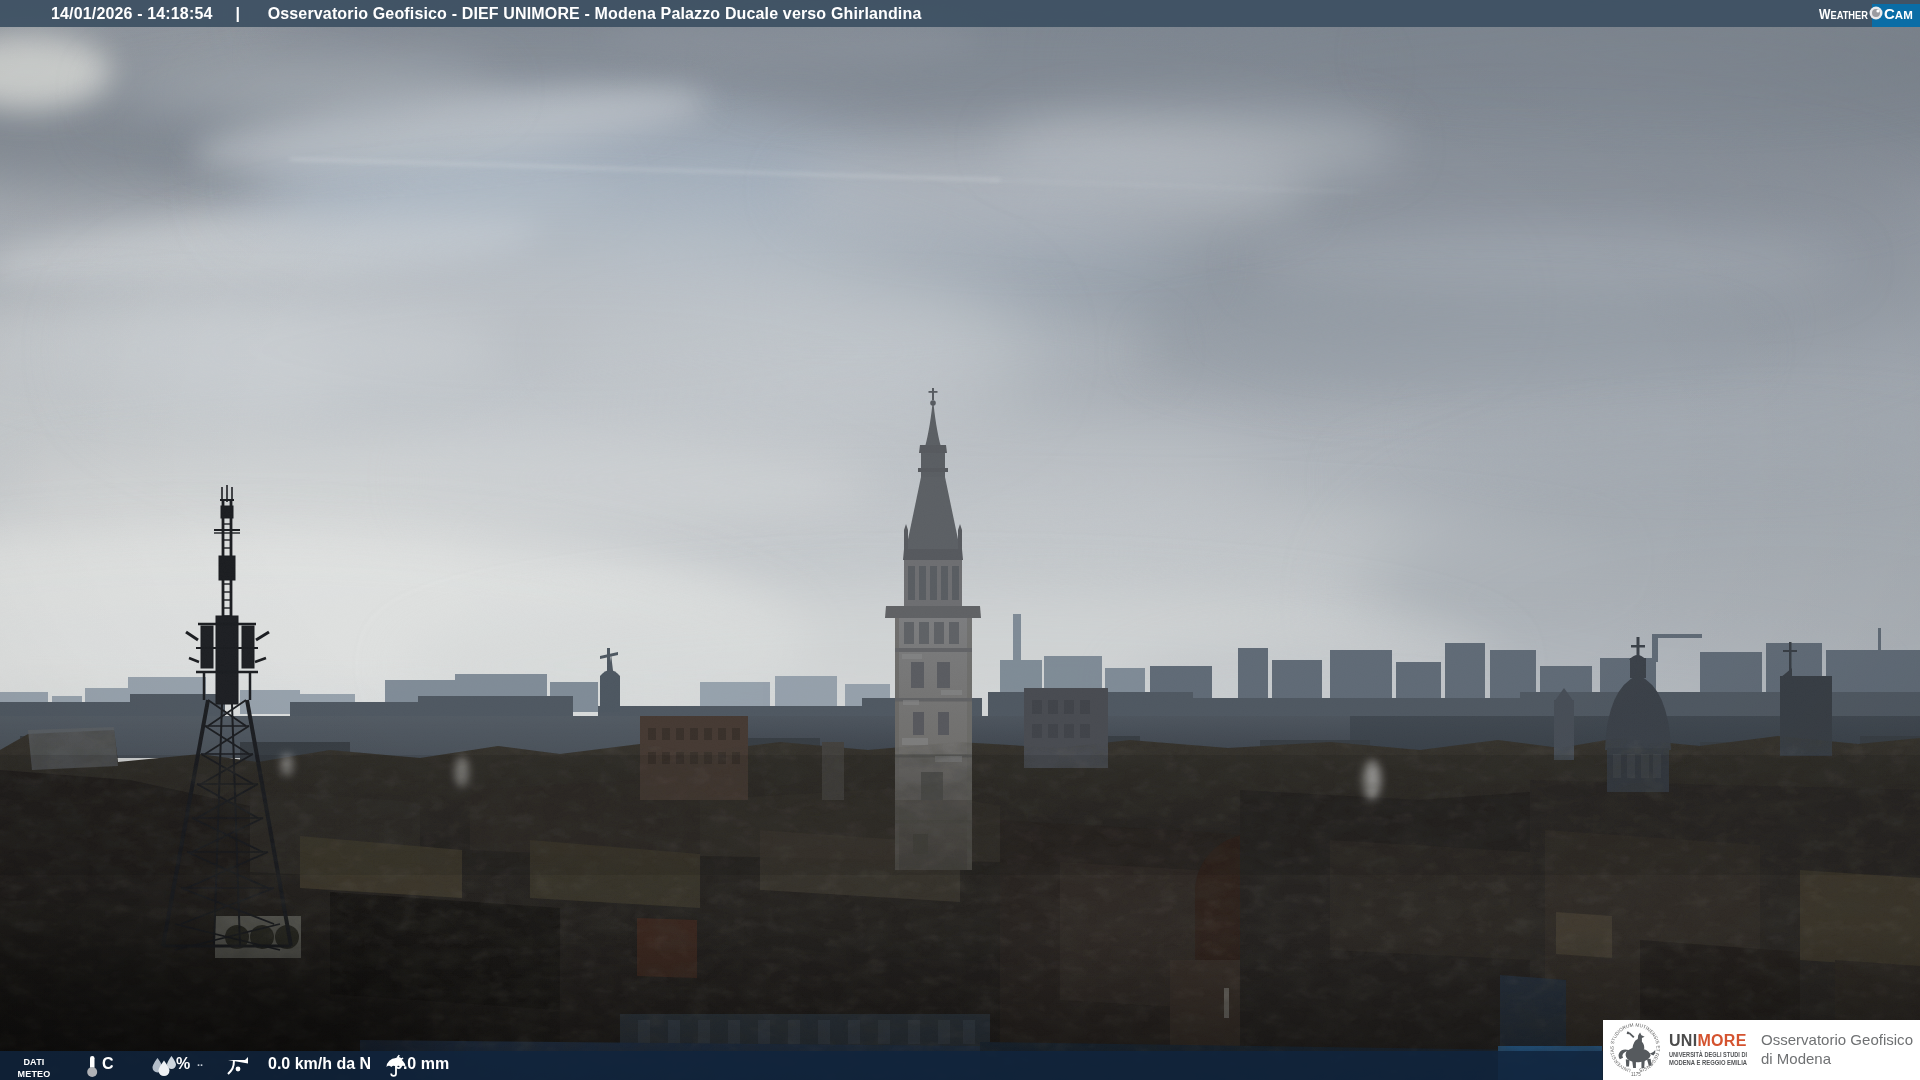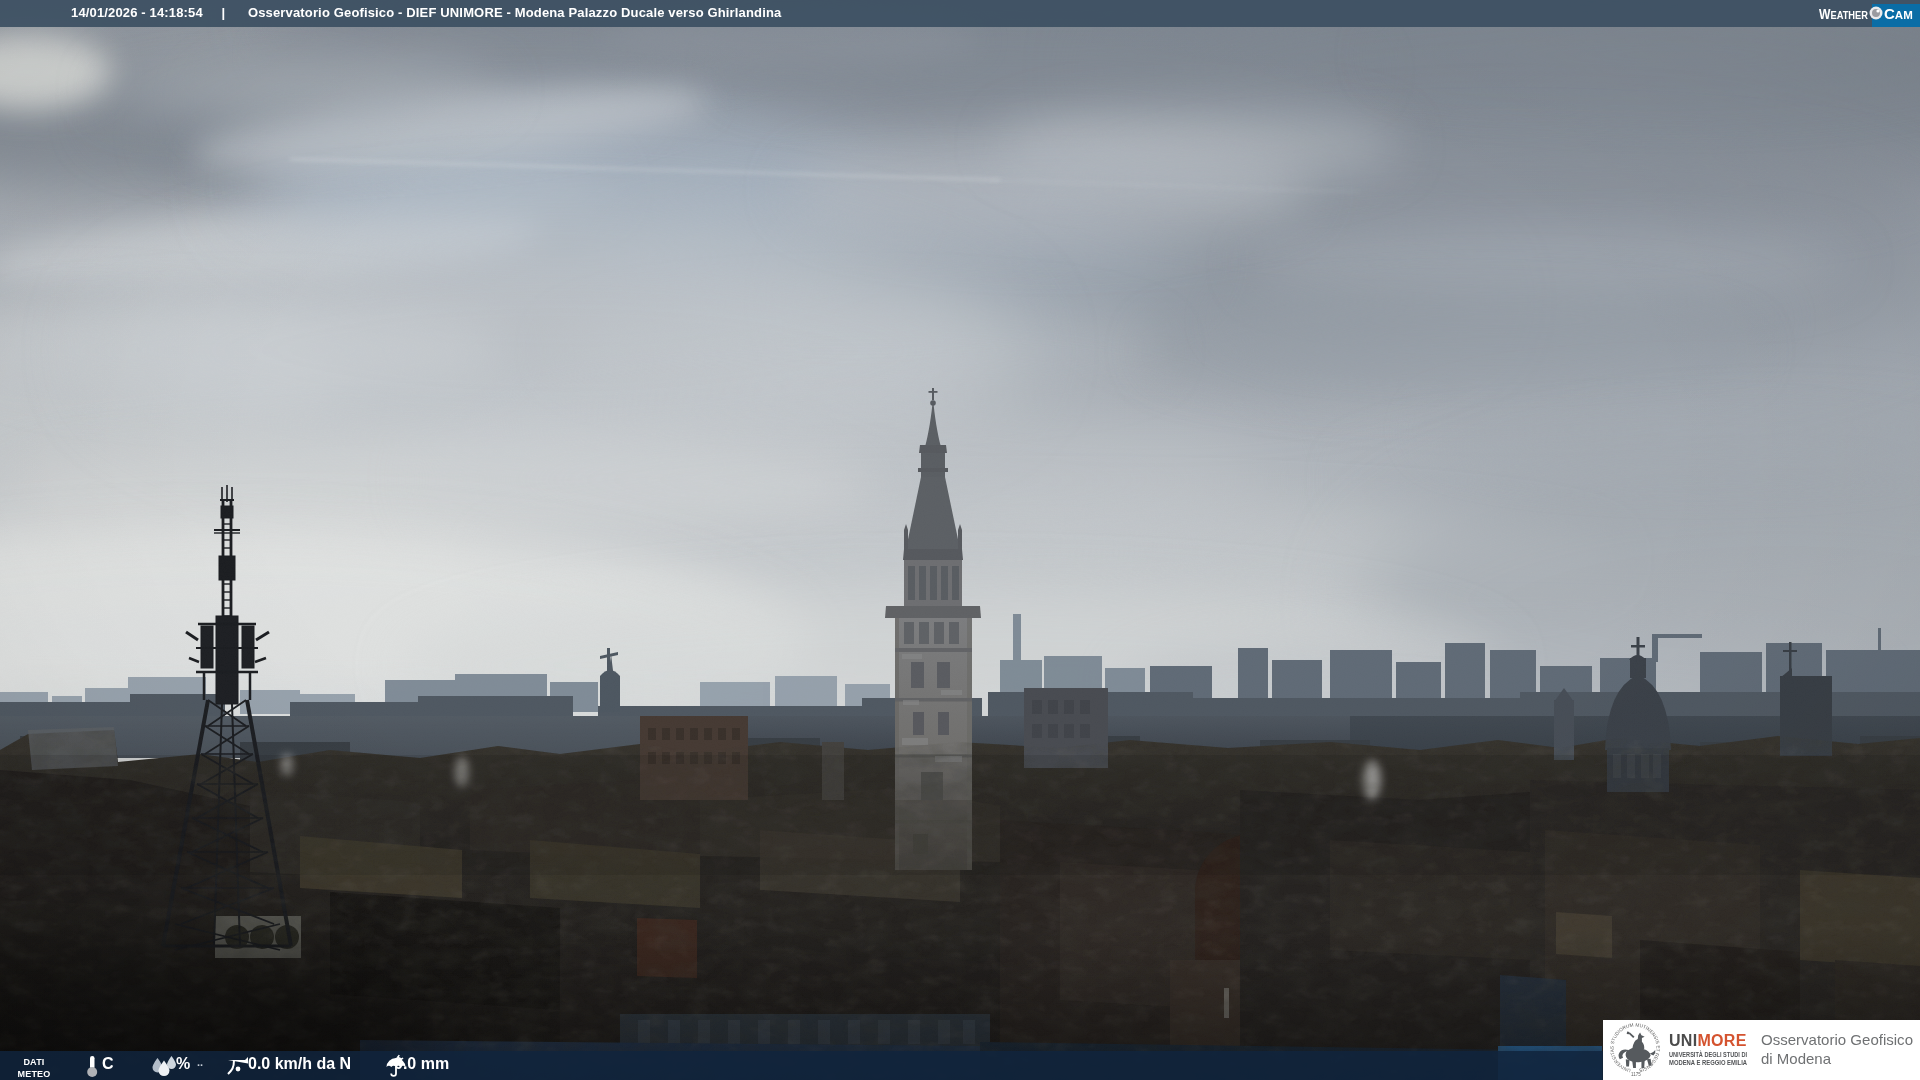--- a/index.html
+++ b/index.html
@@ -1,19 +1,19 @@
 <!DOCTYPE html>
 <html><head>
 <meta charset="utf-8">
 <style>
 html,body{margin:0;padding:0;width:1920px;height:1080px;overflow:hidden;background:#000;font-family:"Liberation Sans",sans-serif;}
 .scene{position:relative;width:1920px;height:1080px;overflow:hidden;}
 #bg{position:absolute;top:0;left:0;}
 .topbar{position:absolute;top:0;left:0;width:1920px;height:27px;background:rgba(60,79,98,0.92);color:#fff;}
-.tbtext{position:absolute;top:5px;left:51px;font-size:13px;font-weight:bold;letter-spacing:0.15px;white-space:pre;margin-left:20px;}
+.tbtext{position:absolute;top:5px;left:51px;font-size:16px;font-weight:bold;letter-spacing:0.15px;white-space:pre;}
 .botbar{position:absolute;top:1051px;left:0;width:1920px;height:29px;background:rgba(16,37,61,0.85);color:#fff;}
 .dati{position:absolute;top:5px;left:16px;width:36px;font-size:9px;font-weight:bold;line-height:12px;text-align:center;letter-spacing:0.2px;}
 .bb{position:absolute;font-size:16px;font-weight:bold;color:#fff;}
 .unibox{position:absolute;left:1603px;top:1020px;width:317px;height:60px;background:#fff;}
 .wcam{position:absolute;top:0;left:1814px;height:28px;}
 </style>
 </head>
 <body>
 <div class="scene">
 <svg id="bg" width="1920" height="1080" viewBox="0 0 1920 1080">
@@ -479,21 +479,21 @@
 <path d="M20.5 1 C20.5 1 16 7 16 9.6 A4.5 4.5 0 0 0 25 9.6 C25 7 20.5 1 20.5 1 Z" fill="#cdd5dc"></path>
 <path d="M13 5.5 C13 5.5 7.5 12.5 7.5 15.6 A5.5 5.5 0 0 0 18.5 15.6 C18.5 12.5 13 5.5 13 5.5 Z" fill="#eef1f4"></path>
 </svg>
 <div class="bb" style="top:4px;left:176px">%</div>
 <div class="bb" style="top:5px;left:197px;font-size:11px;color:#c5cdd6">..</div>
 <svg style="position:absolute;top:4px;left:226px" width="24" height="23" viewBox="0 0 24 23">
 <path d="M2 5 L19 5 L22 2 L22 8.5 Z" fill="#fff"></path>
 <path d="M8 5 C8 13 6 15 2 19" stroke="#fff" stroke-width="2" fill="none"></path>
 <circle cx="12" cy="14" r="2.4" fill="#fff"></circle>
 </svg>
-<div class="bb" style="top:4px;left:248px">0.0 km/h da N</div>
+<div class="bb" style="top:4px;left:268px">0.0 km/h da N</div>
 <svg style="position:absolute;top:3px;left:384px" width="24" height="24" viewBox="0 0 24 24">
 <path d="M2.5 13 a9.5 9 0 0 1 19 0 q-2.4 -2.6 -4.75 0 q-2.4 -2.6 -4.75 0 q-2.4 -2.6 -4.75 0 q-2.4 -2.6 -4.75 0 z" fill="#fff"></path>
 <path d="M12 13 L12 19.5 a2.4 2.4 0 0 1 -4.8 0" stroke="#fff" stroke-width="1.8" fill="none"></path>
 <path d="M13.5 3.5 l1.8 -2.4 M16.5 5.5 l2.6 -1.4 M15 7.5 l3 0.6" stroke="#fff" stroke-width="1.5"></path>
 </svg>
 <div class="bb" style="top:4px;left:394px">0.0 mm</div>
 </div>
 
 <div class="unibox">
 <svg width="317" height="60" viewBox="0 0 317 60">

